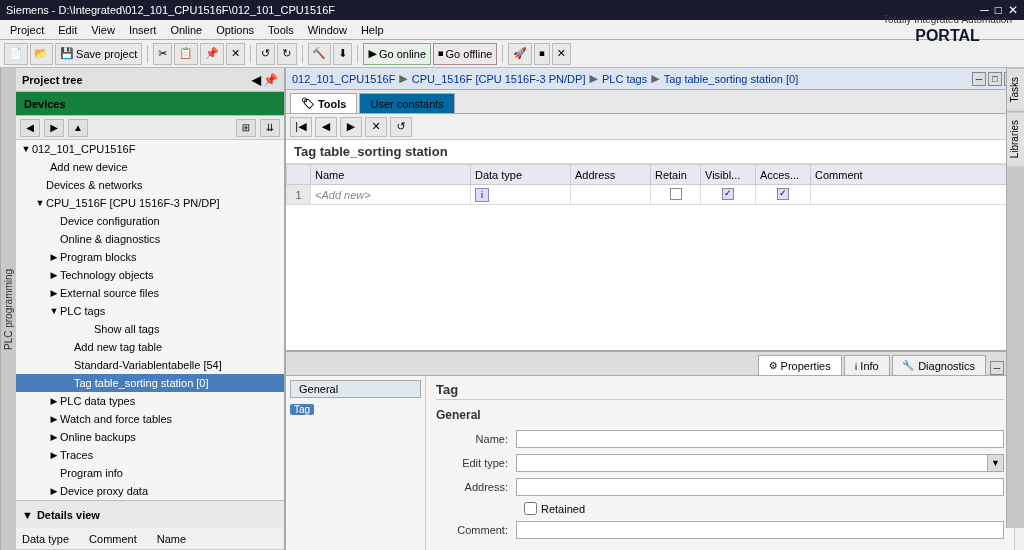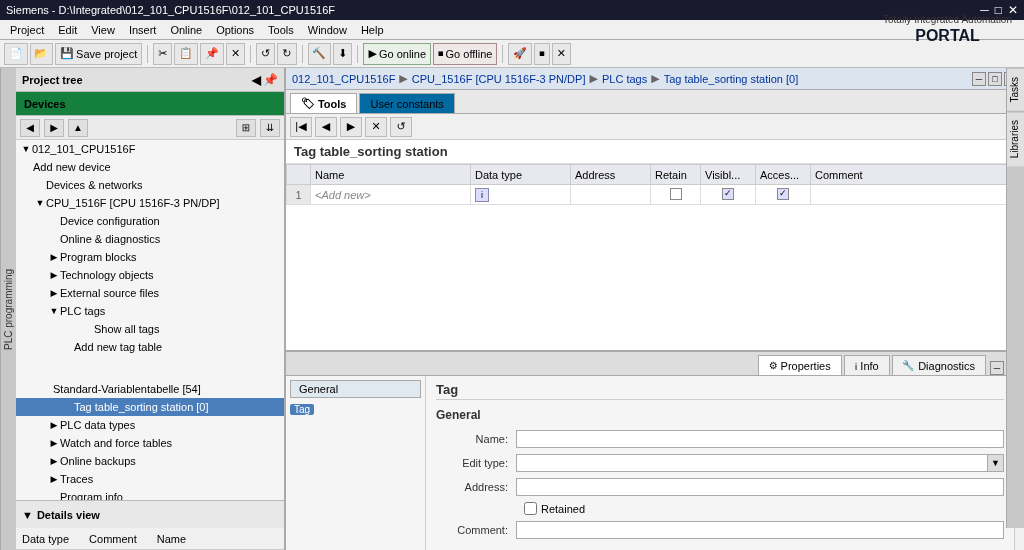--- a/index.html
+++ b/index.html
@@ -525,21 +525,21 @@
       <button class="tree-toolbar-btn">⇊</button>
     </div>
 
     <div class="tree-content">
 
       <div id="tree-items-container">
           <div class="tree-item" style="padding-left: 4px;">
             <span class="arrow" style="font-size: 9px;">▼</span>
             <span class="label">012_101_CPU1516F</span>
           </div>
-          <div class="tree-item" style="padding-left: 5px;">
+          <div class="tree-item" style="padding-left: 22px;">
             <span class="arrow" style="font-size: 9px;"></span>
             <span class="label">Add new device</span>
           </div>
           <div class="tree-item" style="padding-left: 18px;">
             <span class="arrow" style="font-size: 9px;"></span>
             <span class="label">Devices &amp; networks</span>
           </div>
           <div class="tree-item" style="padding-left: 18px;">
             <span class="arrow" style="font-size: 9px;">▼</span>
             <span class="label">CPU_1516F [CPU 1516F-3 PN/DP]</span>
@@ -569,21 +569,21 @@
             <span class="label">PLC tags</span>
           </div>
           <div class="tree-item" style="padding-left: 66px;">
             <span class="arrow" style="font-size: 9px;"></span>
             <span class="label">Show all tags</span>
           </div>
           <div class="tree-item" style="padding-left: 46px;">
             <span class="arrow" style="font-size: 9px;"></span>
             <span class="label">Add new tag table</span>
           </div>
-          <div class="tree-item" style="padding-left: 25px; margin-top: 24px;">
+          <div class="tree-item" style="padding-left: 46px;">
             <span class="arrow" style="font-size: 9px;"></span>
             <span class="label">Standard-Variablentabelle [54]</span>
           </div>
           <div class="tree-item selected" style="padding-left: 46px;">
             <span class="arrow" style="font-size: 9px;"></span>
             <span class="label">Tag table_sorting station [0]</span>
           </div>
           <div class="tree-item" style="padding-left: 32px;">
             <span class="arrow" style="font-size: 9px;">▶</span>
             <span class="label">PLC data types</span>

